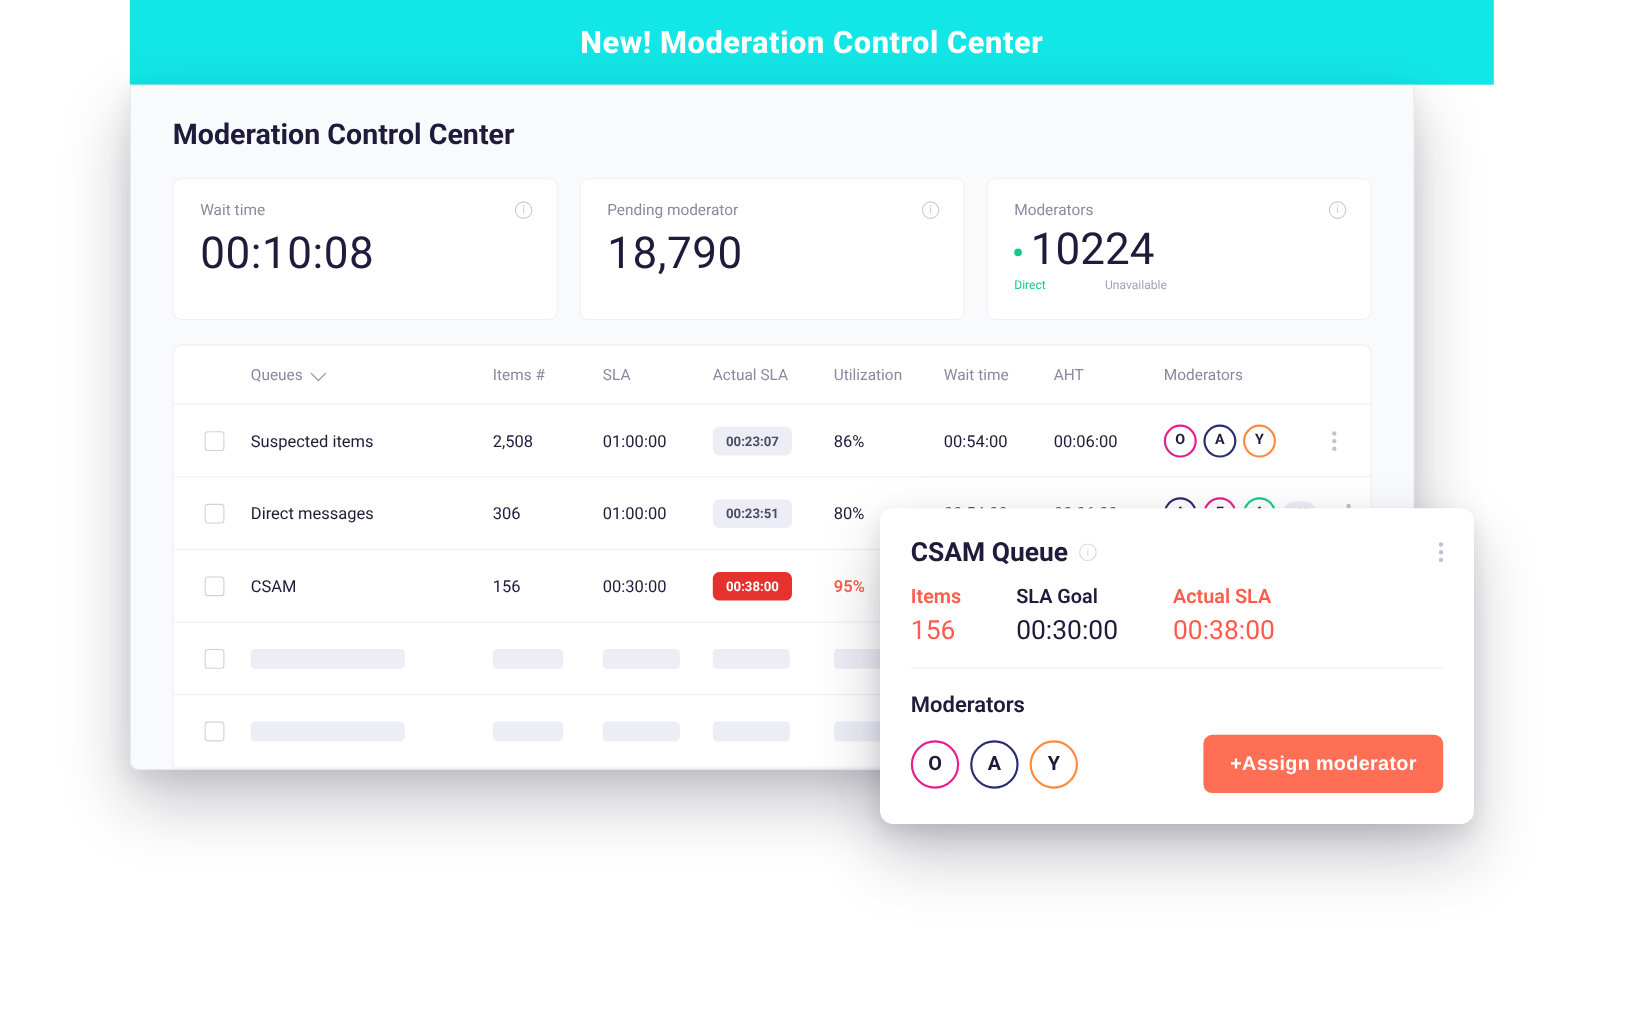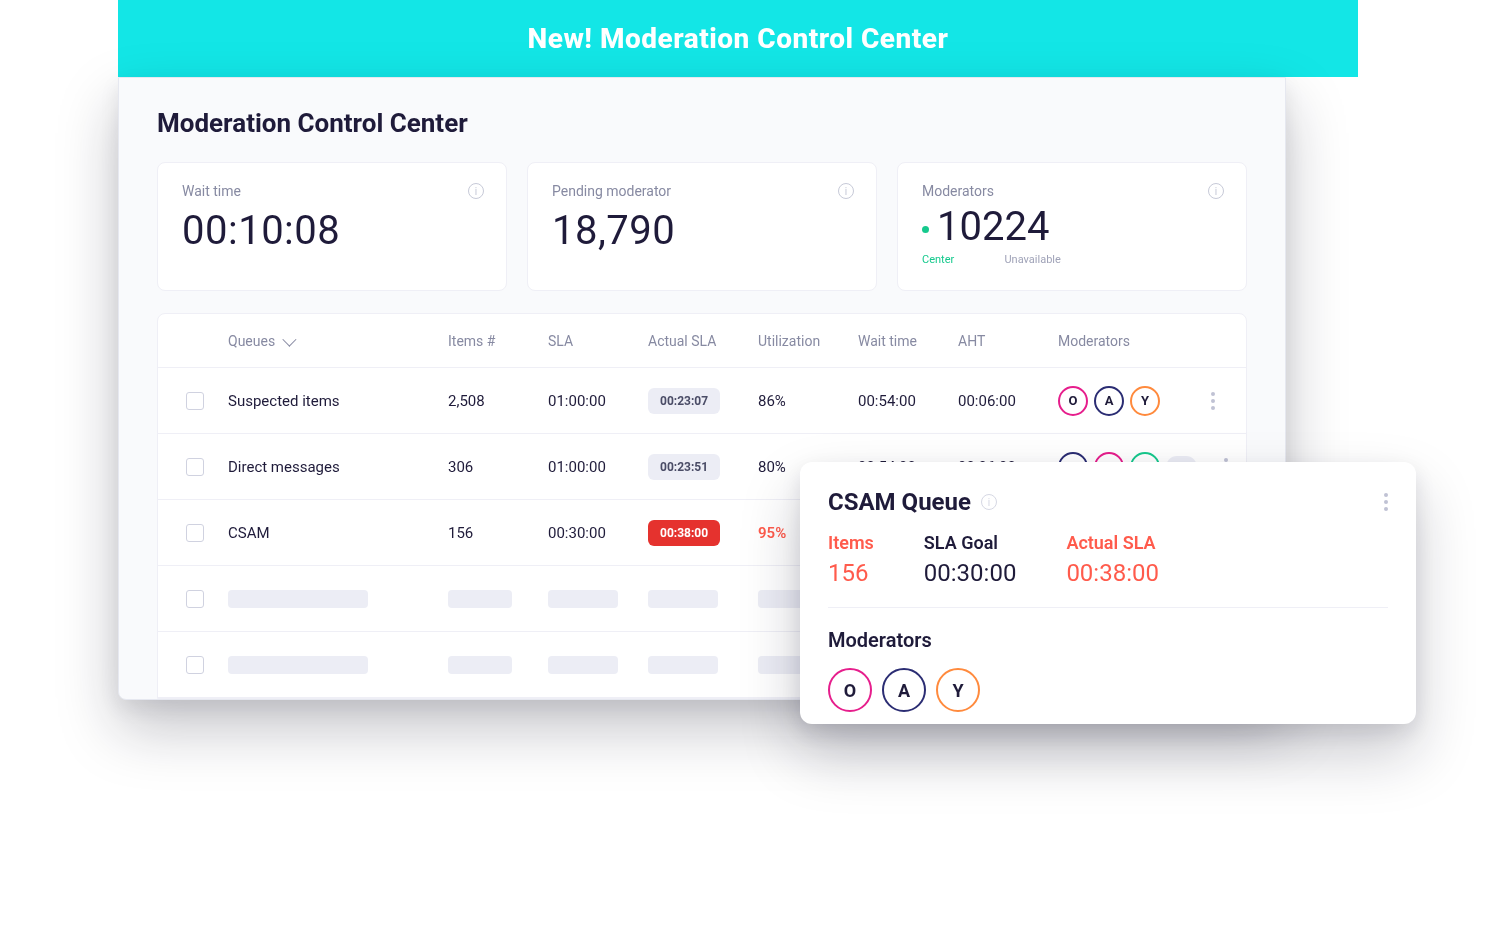--- a/index.html
+++ b/index.html
@@ -176,25 +176,25 @@
   .sk-wa { width: 64px; }
   .sk-wb { width: 70px; }
   .sk-wc { width: 60px; }
   .sk-wd { width: 100px; }
 
   
   .popover {
     position: absolute;
     top: 462px;
     left: 800px;
-    width: 616px;
+    width: 540px;
     background: #fff;
     border-radius: 12px;
     box-shadow: 0 30px 60px rgba(20,20,40,0.22), 0 8px 20px rgba(20,20,40,0.10);
-    padding: 26px 28px 12px 28px;
+    padding: 26px 28px 28px 28px;
   }
   .pop-title-row { display: flex; align-items: center; justify-content: space-between; }
   .pop-title { display: flex; align-items: center; gap: 10px; }
   .pop-title h2 { font-size: 24px; font-weight: 700; color: #1f1b3a; }
   .pop-info {
     width: 16px; height: 16px;
     border: 1.5px solid #d6d8e4;
     border-radius: 50%;
     color: #d6d8e4;
     font-size: 10px;
@@ -267,21 +267,21 @@
       </div>
 
       <div class="card">
         <div class="info-icon">i</div>
         <div class="card-label">Moderators</div>
         <div class="mod-stats">
           <div>
             <div class="mod-num">
               <span class="dot-active"></span><span>102</span>
             </div>
-            <div class="mod-sub mod-active">Center</div>
+            <div class="mod-sub mod-active">Direct</div>
           </div>
           <div>
             <div class="mod-num">24</div>
             <div class="mod-sub mod-unavail">Unavailable</div>
           </div>
         </div>
       </div>
     </div>
 
     <div class="tbl">
@@ -471,14 +471,15 @@
       <div class="val">00:38:00</div>
     </div>
   </div>
   <div class="pop-mod-label">Moderators</div>
   <div class="pop-bottom">
     <div class="pop-avatars" id="pop-avatars">
         <div class="av av-pink">O</div>
         <div class="av av-navy">A</div>
         <div class="av av-orange">Y</div>
       </div>
+    <button class="assign-btn">+Assign moderator</button>
   </div>
 </div>
 
 </body></html>

